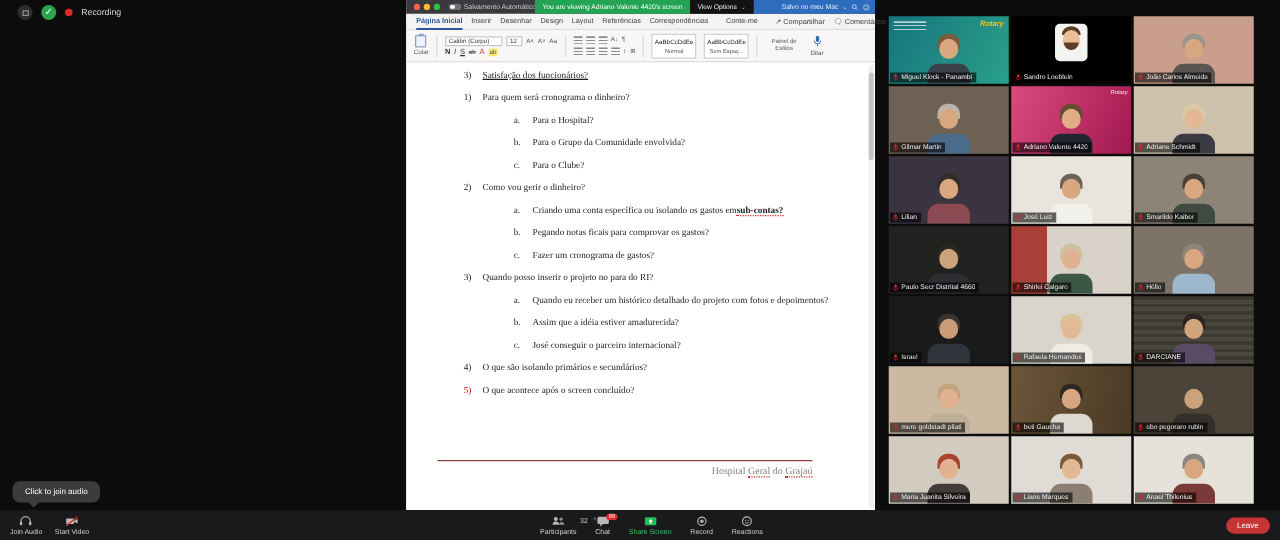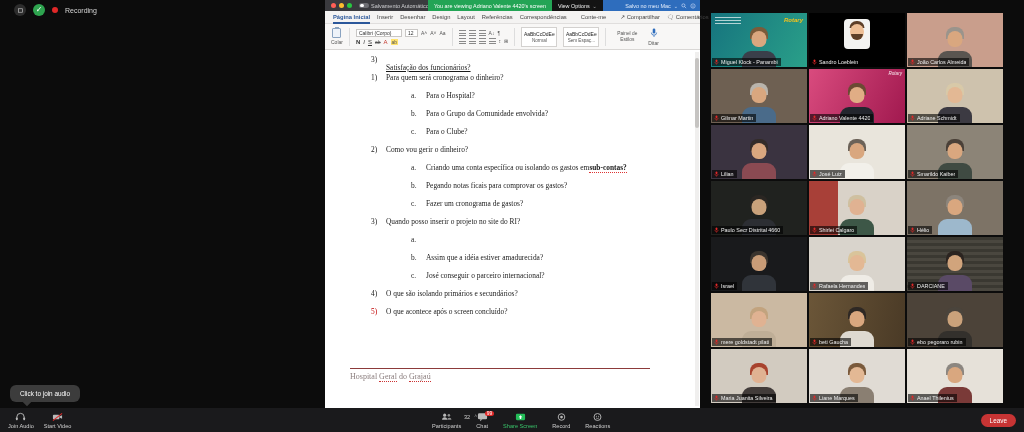--- a/index.html
+++ b/index.html
@@ -56,26 +56,26 @@
   .twoLine { width:30px; text-align:center; font-size:4.8px; line-height:1.1; color:#555; }
   .micblue { width:8px; height:10px; }
 
   .doc { position:absolute; left:0; top:50px; right:0; bottom:0; background:#fff;
          font-family:"Liberation Serif", serif; color:#1b1b1b; }
   .dline { display:flex; height:18px; align-items:flex-start; font-size:7.4px; }
   .dline.l1 { padding-left:46px; }
   .dline.l2 { padding-left:86px; }
   .dmark { width:15px; flex:0 0 15px; }
   .dmark.red { color:#c00000; }
-  .dtext.u { text-decoration:underline;margin-top:8px; }
+  .dtext.u { text-decoration:underline; }
   .dtail { border-bottom:1px dotted #d33;font-weight:bold; }
   .dheading { font-weight:bold; text-decoration:underline; font-size:7.6px; padding-left:22px; margin:7px 0 3px; }
   .dfooter { position:absolute; left:25px; top:318px; width:300px; }
   .frule { border-top:1.5px solid #8c3a3a; margin-bottom:3px; }
-  .ftext { font-size:8px; color:#8a7d7d; }
+  .ftext { font-size:8px; color:#8a7d7d;text-align:right; }
   .ftext .sp { border-bottom:1px dotted #c33; }
   .scrollbar { position:absolute; right:1px; top:2px; bottom:4px; width:4px; background:#f0efee; }
   .scrollthumb { position:absolute; top:6px; width:4px; height:70px; background:#c6c4c2; border-radius:2px; }
 
   
   .bannerwrap { position:absolute; left:428px; top:0; height:11px; display:flex; z-index:30; }
   .gbanner { background:#23a455; color:#fff; font-size:5.4px; display:flex; align-items:center; padding:0 6px; white-space:nowrap; }
   .vopts { background:#131313; color:#eee; font-size:5.4px; display:flex; align-items:center; gap:3px; padding:0 6px; white-space:nowrap; }
   .vopts .caret { font-size:5px; color:#bbb; }
 
@@ -292,26 +292,27 @@
   </div>
 
   <div class="dline l2">
     <span class="dmark">c.</span>
     <span class="dtext">Fazer um cronograma de gastos?</span>
 
   </div>
 
   <div class="dline l1">
     <span class="dmark">3)</span>
-    <span class="dtext">Quando posso inserir o projeto no site do RI?</span>
+    <span class="dtext">Quando posso inserir o projeto no para do RI?</span>
 
   </div>
 
   <div class="dline l2">
     <span class="dmark">a.</span>
+    <span class="dtext">Quando eu receber um histórico detalhado do projeto com fotos e depoimentos?</span>
 
   </div>
 
   <div class="dline l2">
     <span class="dmark">b.</span>
     <span class="dtext">Assim que a idéia estiver amadurecida?</span>
 
   </div>
 
   <div class="dline l2">

